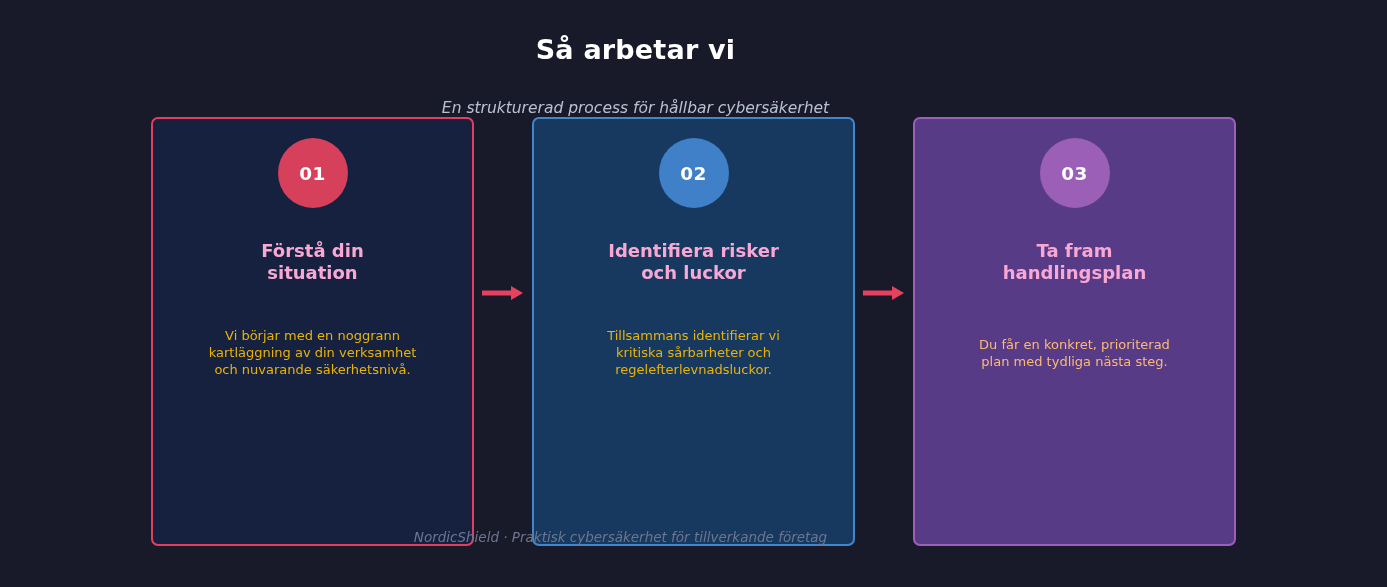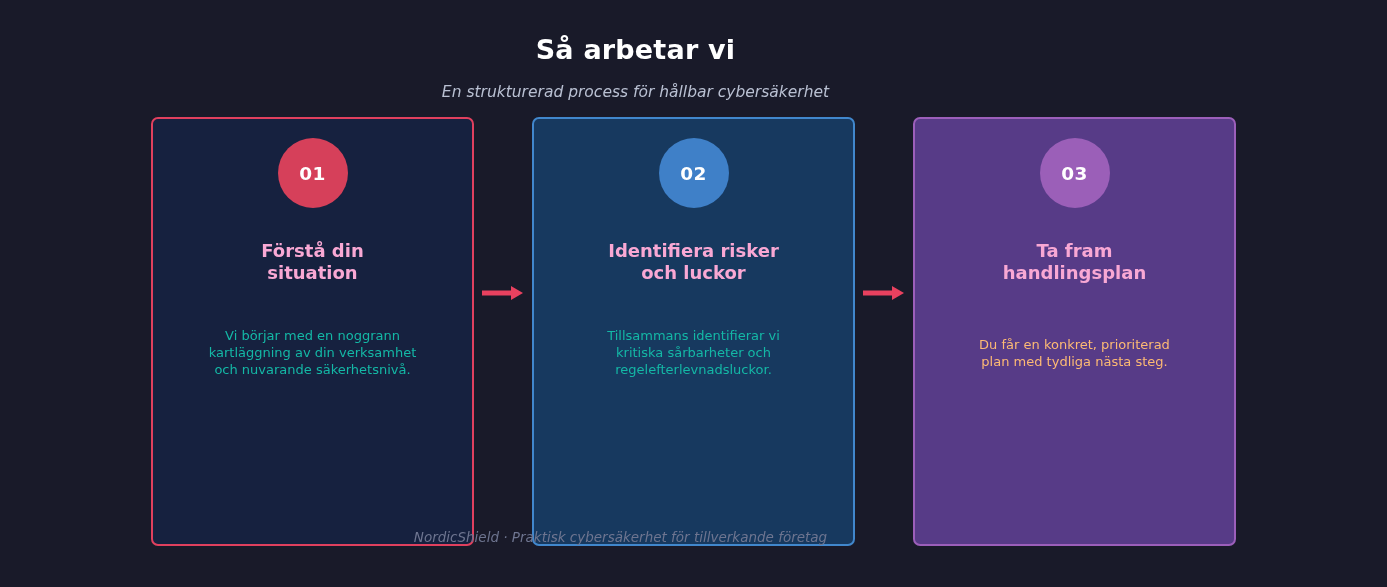--- a/index.html
+++ b/index.html
@@ -35,21 +35,21 @@
 
   .page-title {
     font-size: 27px;
     font-weight: 700;
     letter-spacing: 0.2px;
     color: #ffffff;
     line-height: 1.2;
   }
 
   .page-subtitle {
-    margin-top: 16px;
+    margin-top: 32px;
     font-size: 15.5px;
     font-style: italic;
     font-weight: 400;
     color: #b9c0d2;
     line-height: 1.3;
   }
 
   
   .flow {
     position: absolute;
@@ -116,21 +116,21 @@
     color: #f9a8d4;
     white-space: pre-line;
     padding: 0 14px;
   }
 
   .card-desc {
     font-size: 13px;
     font-weight: 400;
     line-height: 1.31;
     text-align: center;
-    color: #14b8a6;
+    color: #eab308;
     white-space: pre-line;
     padding: 0 30px;
   }
 
   .card-1 .card-desc { margin-top: 43px; }
   .card-2 .card-desc { margin-top: 43px; }
   .card-3 .card-desc { margin-top: 52px; color: #fdba74; }
 
   
   .connector {

